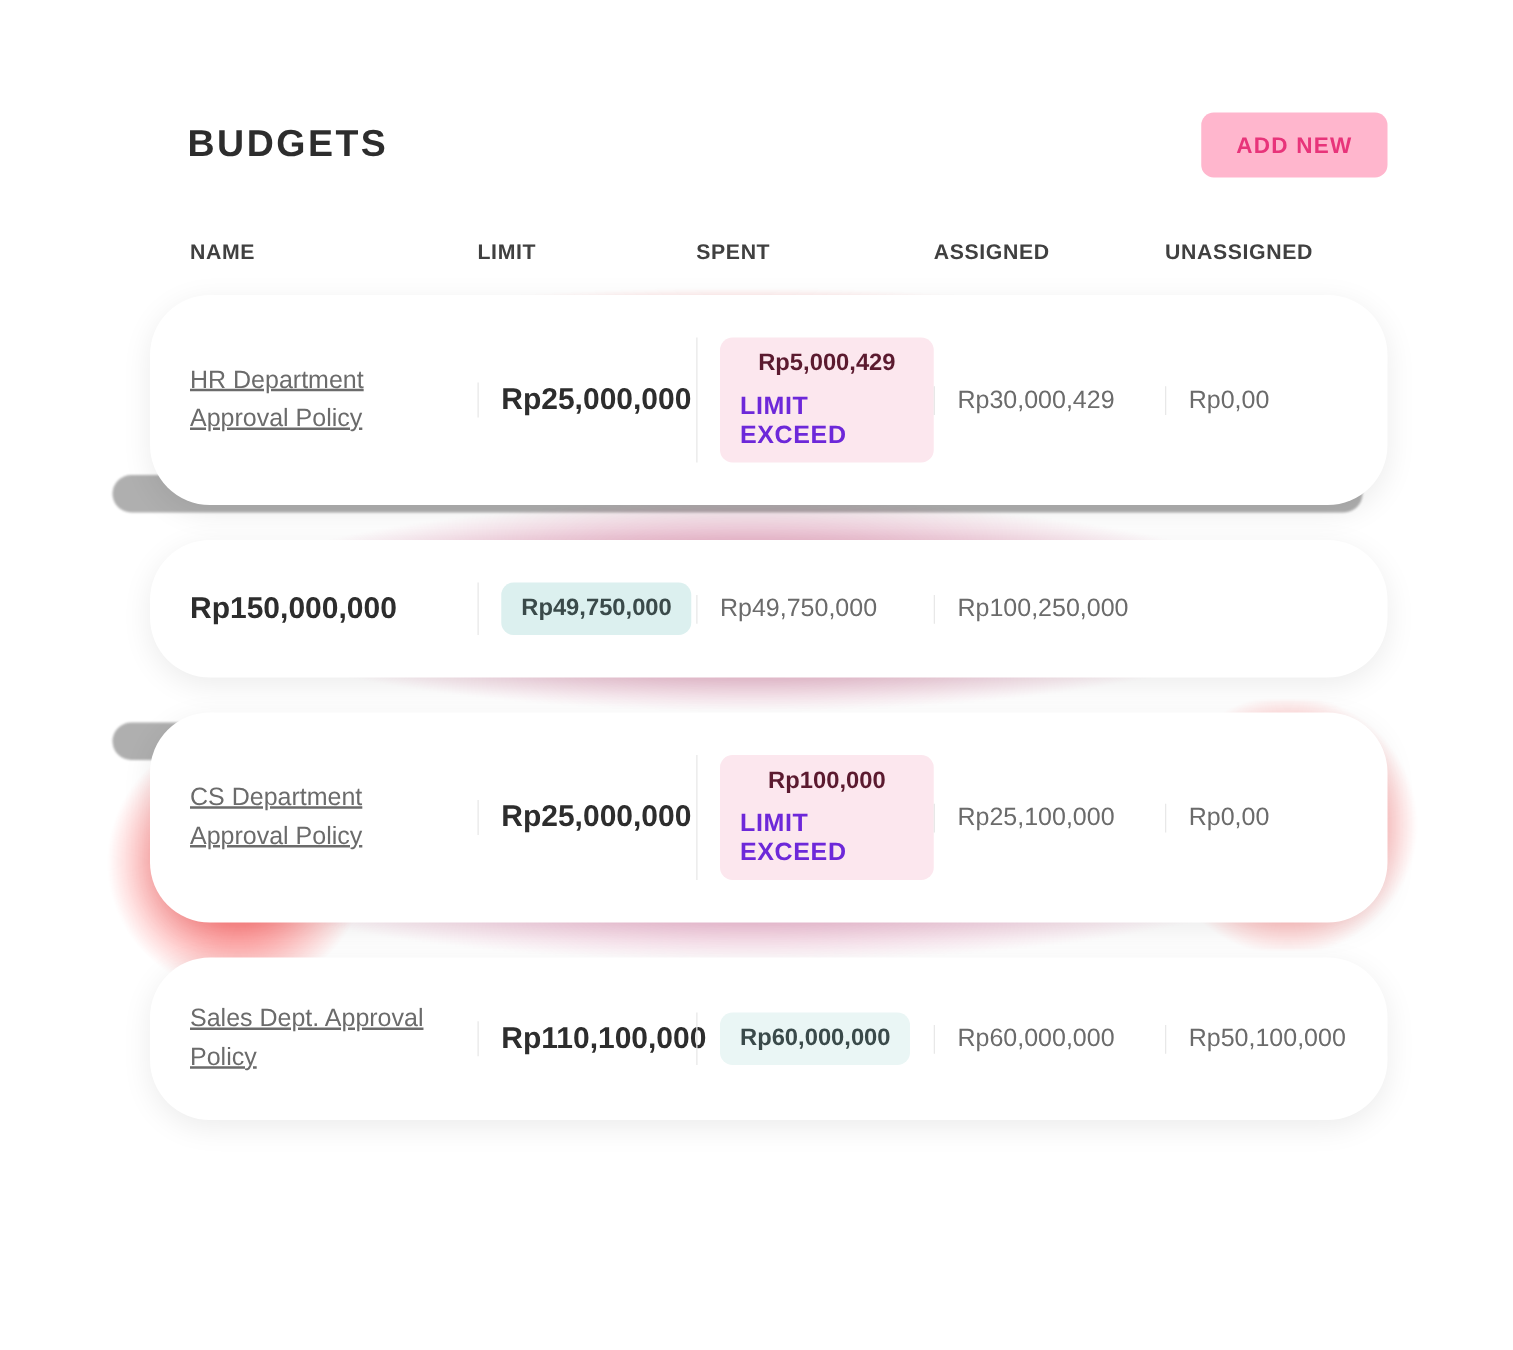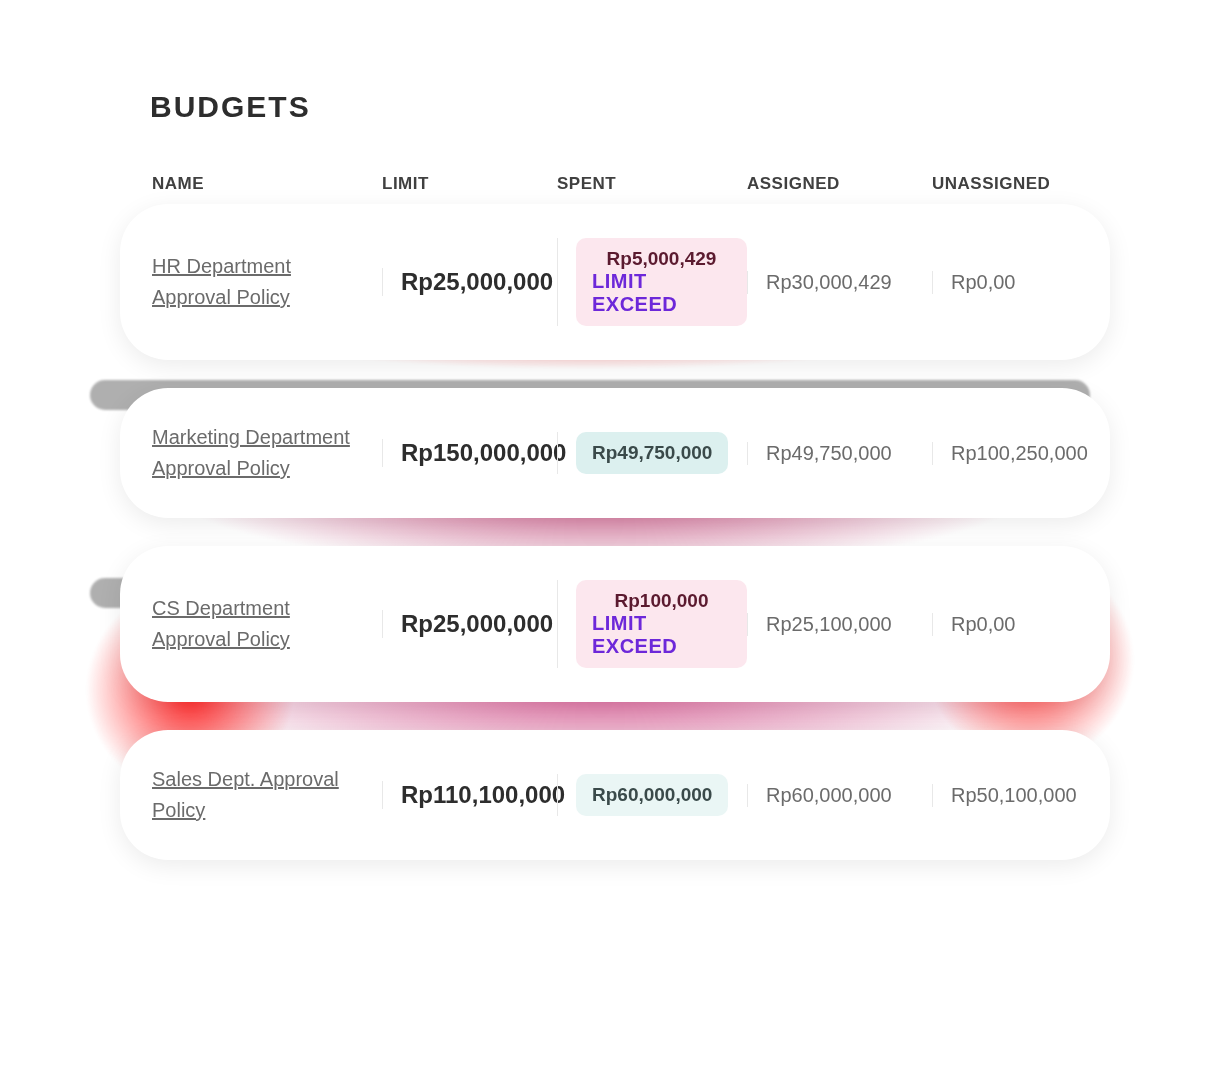--- a/index.html
+++ b/index.html
@@ -47,21 +47,21 @@
     .btn-export {
       background:#fff;
       color:#e8347a;
       border:2px solid #e8347a;
     }
     .btn-export svg path { stroke:#e8347a; fill:none; stroke-width:2; }
     .columns {
       display:grid;
       grid-template-columns: 230px 175px 190px 185px 170px;
       padding:0 32px;
-      margin-bottom:10px;
+      margin-bottom:24px;
     }
     .col-label {
       font-size:17px;
       font-weight:700;
       color:#404040;
       letter-spacing:0.5px;
     }
     .blobs {
       position:absolute;
       left:100px; right:80px;
@@ -99,38 +99,41 @@
     .cell + .cell { border-left:1px solid #e8e8e8; padding-left:18px; }
     .cell.name { line-height:1.55; padding-right:14px;text-decoration:underline;}
     .cell.limit { font-weight:800; color:#2d2d2d; font-size:24px;}
     .spent-box {
       display:inline-flex;
       flex-direction:column;
       align-items:center;
       justify-content:center;
       padding:10px 16px;
       border-radius:10px;
-      gap:0;
+      gap:12px;
       min-width:140px;
     }
     .spent-box.pink { background:#fce7ee; }
     .spent-box.teal { background:#dcf0ef; }
     .spent-box.tealpale { background:#eaf6f5; }
     .spent-val { font-size:19px; font-weight:700; color:#5b1a2f;}
     .spent-box.teal .spent-val,
     .spent-box.tealpale .spent-val { color:#3a4a4a; }
     .spent-flag { font-size:20px; font-weight:600; letter-spacing:0.5px; color:#6d28d9;}
   </style>
 </head>
 <body>
 
 <div class="wrap">
   <div class="header">
     <div class="title">BUDGETS</div>
     <div class="actions">
+      <button class="btn btn-add">
+        <span>ADD NEW</span>
+      </button>
     </div>
   </div>
 
   <div class="columns">
     <div class="col-label">NAME</div>
     <div class="col-label">LIMIT</div>
     <div class="col-label">SPENT</div>
     <div class="col-label">ASSIGNED</div>
     <div class="col-label">UNASSIGNED</div>
   </div>
@@ -150,21 +153,20 @@
         <div class="cell name">HR Department Approval Policy</div>
         <div class="cell limit">Rp25,000,000</div>
         <div class="cell"><div class="spent-box pink">
             <div class="spent-val">Rp5,000,429</div>
             <div class="spent-flag">LIMIT EXCEED</div>
           </div></div>
         <div class="cell">Rp30,000,429</div>
         <div class="cell">Rp0,00</div>
       </div>
       <div class="row">
-        <div class="cell name">Marketing Department Approval Policy</div>
         <div class="cell limit">Rp150,000,000</div>
         <div class="cell"><div class="spent-box teal">
             <div class="spent-val">Rp49,750,000</div>
           </div></div>
         <div class="cell">Rp49,750,000</div>
         <div class="cell">Rp100,250,000</div>
       </div>
       <div class="row">
         <div class="cell name">CS Department Approval Policy</div>
         <div class="cell limit">Rp25,000,000</div>

